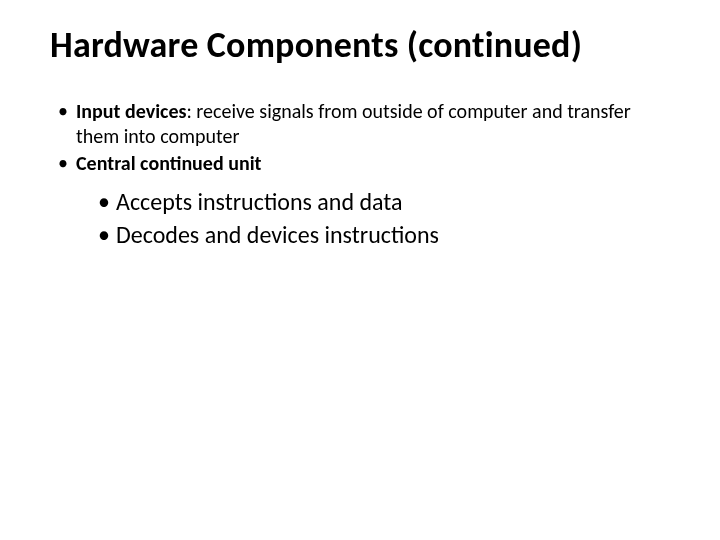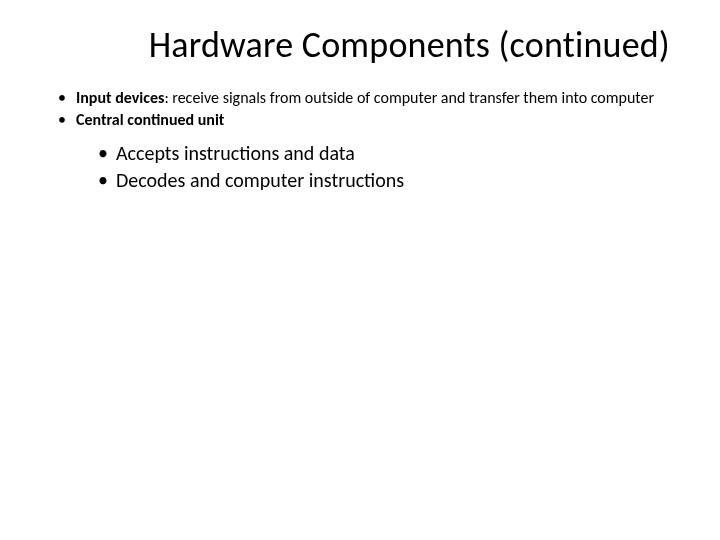--- a/index.html
+++ b/index.html
@@ -10,53 +10,52 @@
     body {
       width: 720px;
       height: 540px;
       background: #ffffff;
       font-family: Calibri, 'Segoe UI', Arial, sans-serif;
       color: #000000;
       padding: 25px 50px 30px 50px;
     }
     .title {
       font-size: 36px;
-      font-weight: 400;
+      font-weight: 700;
       line-height: 1.15;
-      margin-bottom: 22px;
+      margin-bottom: 33px;
       letter-spacing: 0.2px;
-      text-align: right;
     }
     .bullet-list {
       list-style: none;
       padding-left: 8px;
     }
     .bullet-item {
-      font-size: 16px;
+      font-size: 20px;
       line-height: 1.25;
       margin-bottom: 2px;
       position: relative;
       padding-left: 18px;
     }
     .bullet-item::before {
       content: "•";
       position: absolute;
       left: 0;
       top: 0;
     }
     .bold {
       font-weight: 700;
     }
     .sub-list {
       list-style: none;
       padding-left: 48px;
       margin-top: 10px;
     }
     .sub-item {
-      font-size: 20px;
+      font-size: 24px;
       line-height: 1.3;
       margin-bottom: 1px;
       position: relative;
       padding-left: 18px;
     }
     .sub-item::before {
       content: "•";
       position: absolute;
       left: 0;
       top: 0;
@@ -71,14 +70,14 @@
   <li class="bullet-item">
     <span class="bold">Input devices</span><span>: receive signals from outside of computer and transfer them into computer</span>
   </li>
   <li class="bullet-item">
     <span class="bold">Central continued unit</span><span></span>
   </li>
 </ul>
 
 <ul class="sub-list">
   <li class="sub-item">Accepts instructions and data</li>
-  <li class="sub-item">Decodes and computer instructions</li>
+  <li class="sub-item">Decodes and devices instructions</li>
 </ul>
 
 </body></html>

